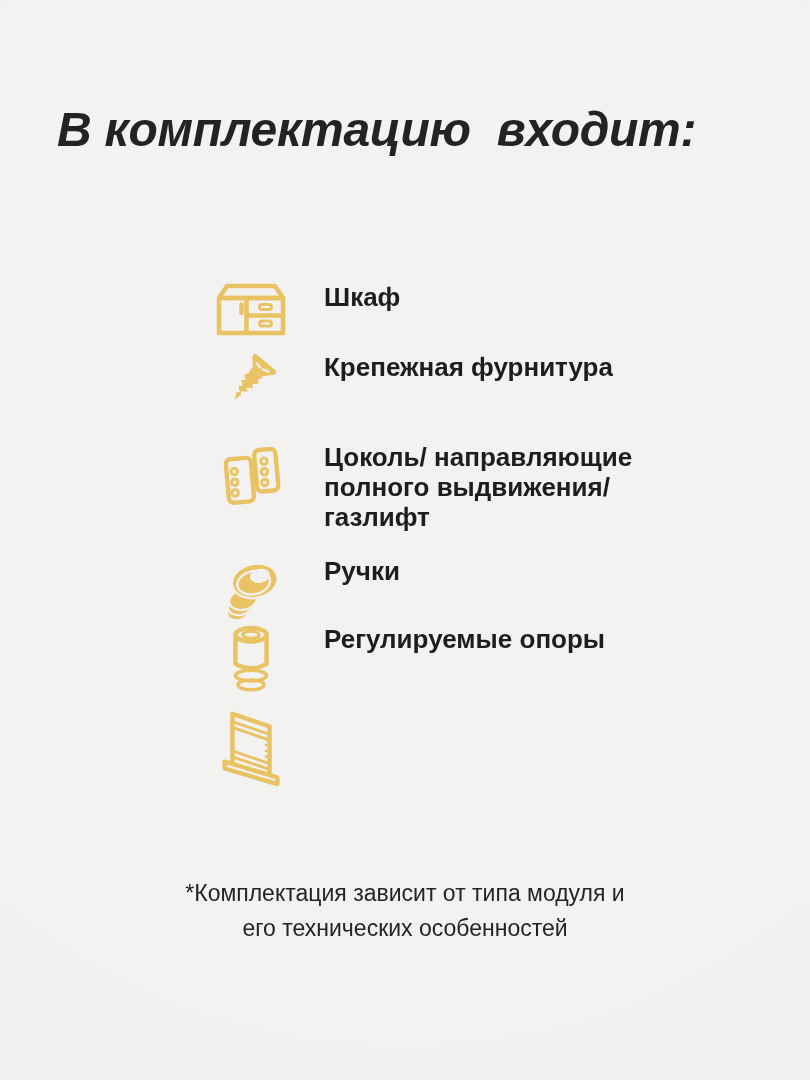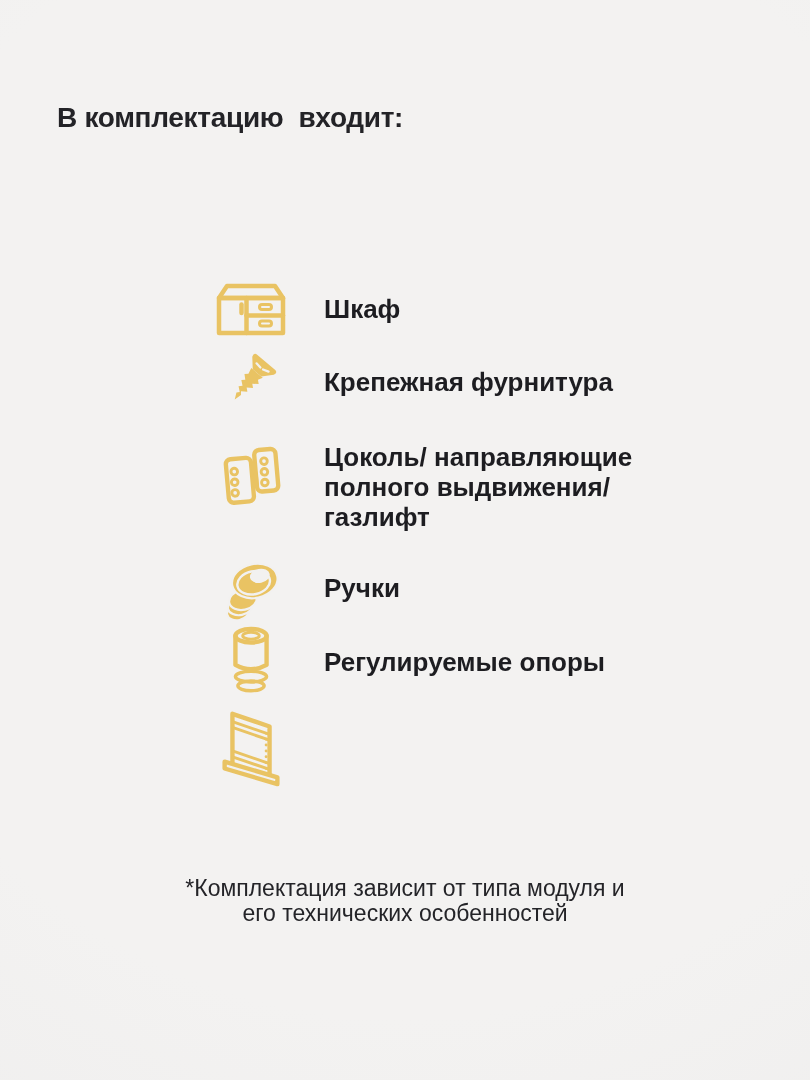--- a/index.html
+++ b/index.html
@@ -9,44 +9,44 @@
   }
   *{margin:0;padding:0;box-sizing:border-box;}
   html,body{width:810px;}
   body{font-family:"Liberation Sans",sans-serif;background:#fff;}
   .canvas{
     position:relative;width:810px;height:1080px;overflow:hidden;
     background:radial-gradient(130% 95% at 50% 42%, #f3f2f1 55%, #edecec 100%);
   }
   .title{
     position:absolute;left:57px;top:102px;
-    font-size:28px;font-weight:700;letter-spacing:-0.3px;
-    color:var(--text);white-space:pre;
+    font-size:48px;font-weight:700;letter-spacing:-0.3px;
+    color:var(--text);white-space:pre;font-style:italic;
   }
   .list{position:absolute;left:216px;top:282px;width:440px;}
-  .row{display:flex;align-items:center;}
+  .row{display:flex;align-items:flex-start;}
   .icon-cell{width:70px;display:flex;justify-content:center;align-items:center;flex:0 0 70px;}
   .label{
     margin-left:38px;width:312px;
     font-size:26px;font-weight:700;line-height:30px;color:#1d1d21;
   }
   .r1{height:54px;margin-bottom:16px;}
   .r2{height:60px;margin-bottom:30px;}
   .r3{height:90px;margin-bottom:24px;}
   .r3 .icon-cell{align-self:flex-start;}
   .r4{height:76px;margin-bottom:6px;}
   .r5{height:64px;margin-bottom:4px;}
   .r6{height:84px;}
   .disclaimer{
     position:absolute;left:0;top:876px;width:810px;
     text-align:center;color:#242428;
   }
   .disclaimer span{
     display:inline-block;max-width:470px;
-    font-size:23px;line-height:25px;font-weight:400;
+    font-size:23px;line-height:35px;font-weight:400;
   }
   
   .st{fill:none;stroke:var(--accent);stroke-width:4.5;stroke-linecap:round;stroke-linejoin:round;}
   .st3{fill:none;stroke:var(--accent);stroke-width:3;stroke-linecap:round;stroke-linejoin:round;}
   .st35{fill:none;stroke:var(--accent);stroke-width:3.5;stroke-linecap:round;stroke-linejoin:round;}
   .fl{fill:var(--accent);stroke:none;}
   .flbg{fill:var(--accent);stroke:var(--background);stroke-width:2.2;}
   .bgst{fill:none;stroke:var(--background);stroke-width:2.4;stroke-linecap:round;}
   .bgfl{fill:var(--background);stroke:none;}
 </style>

